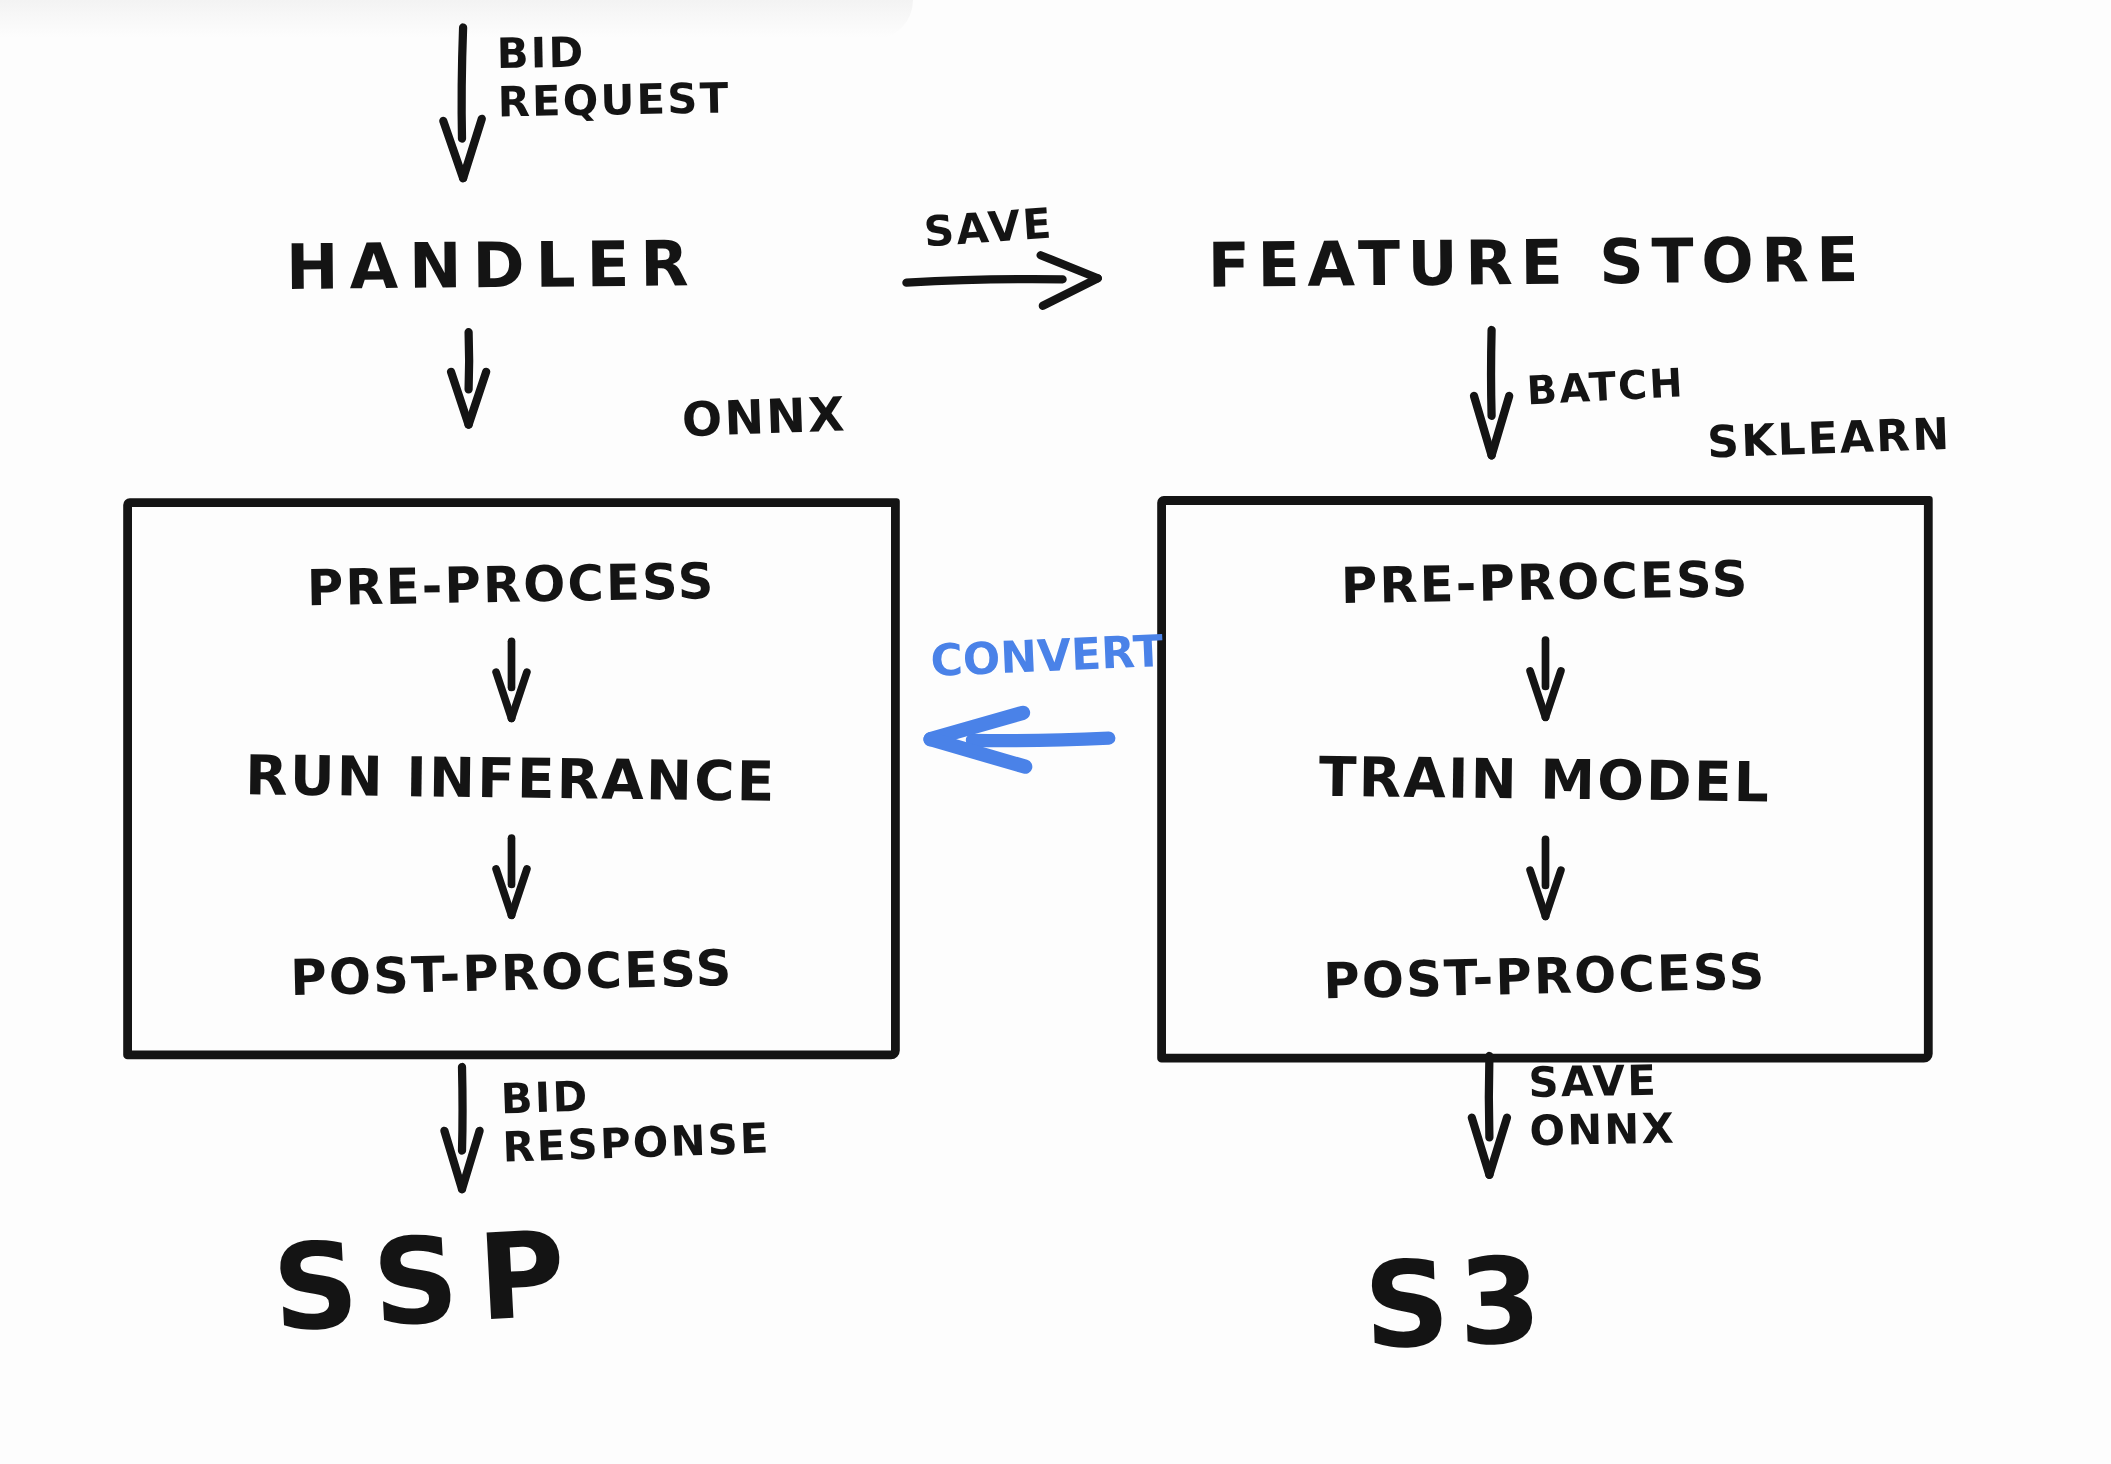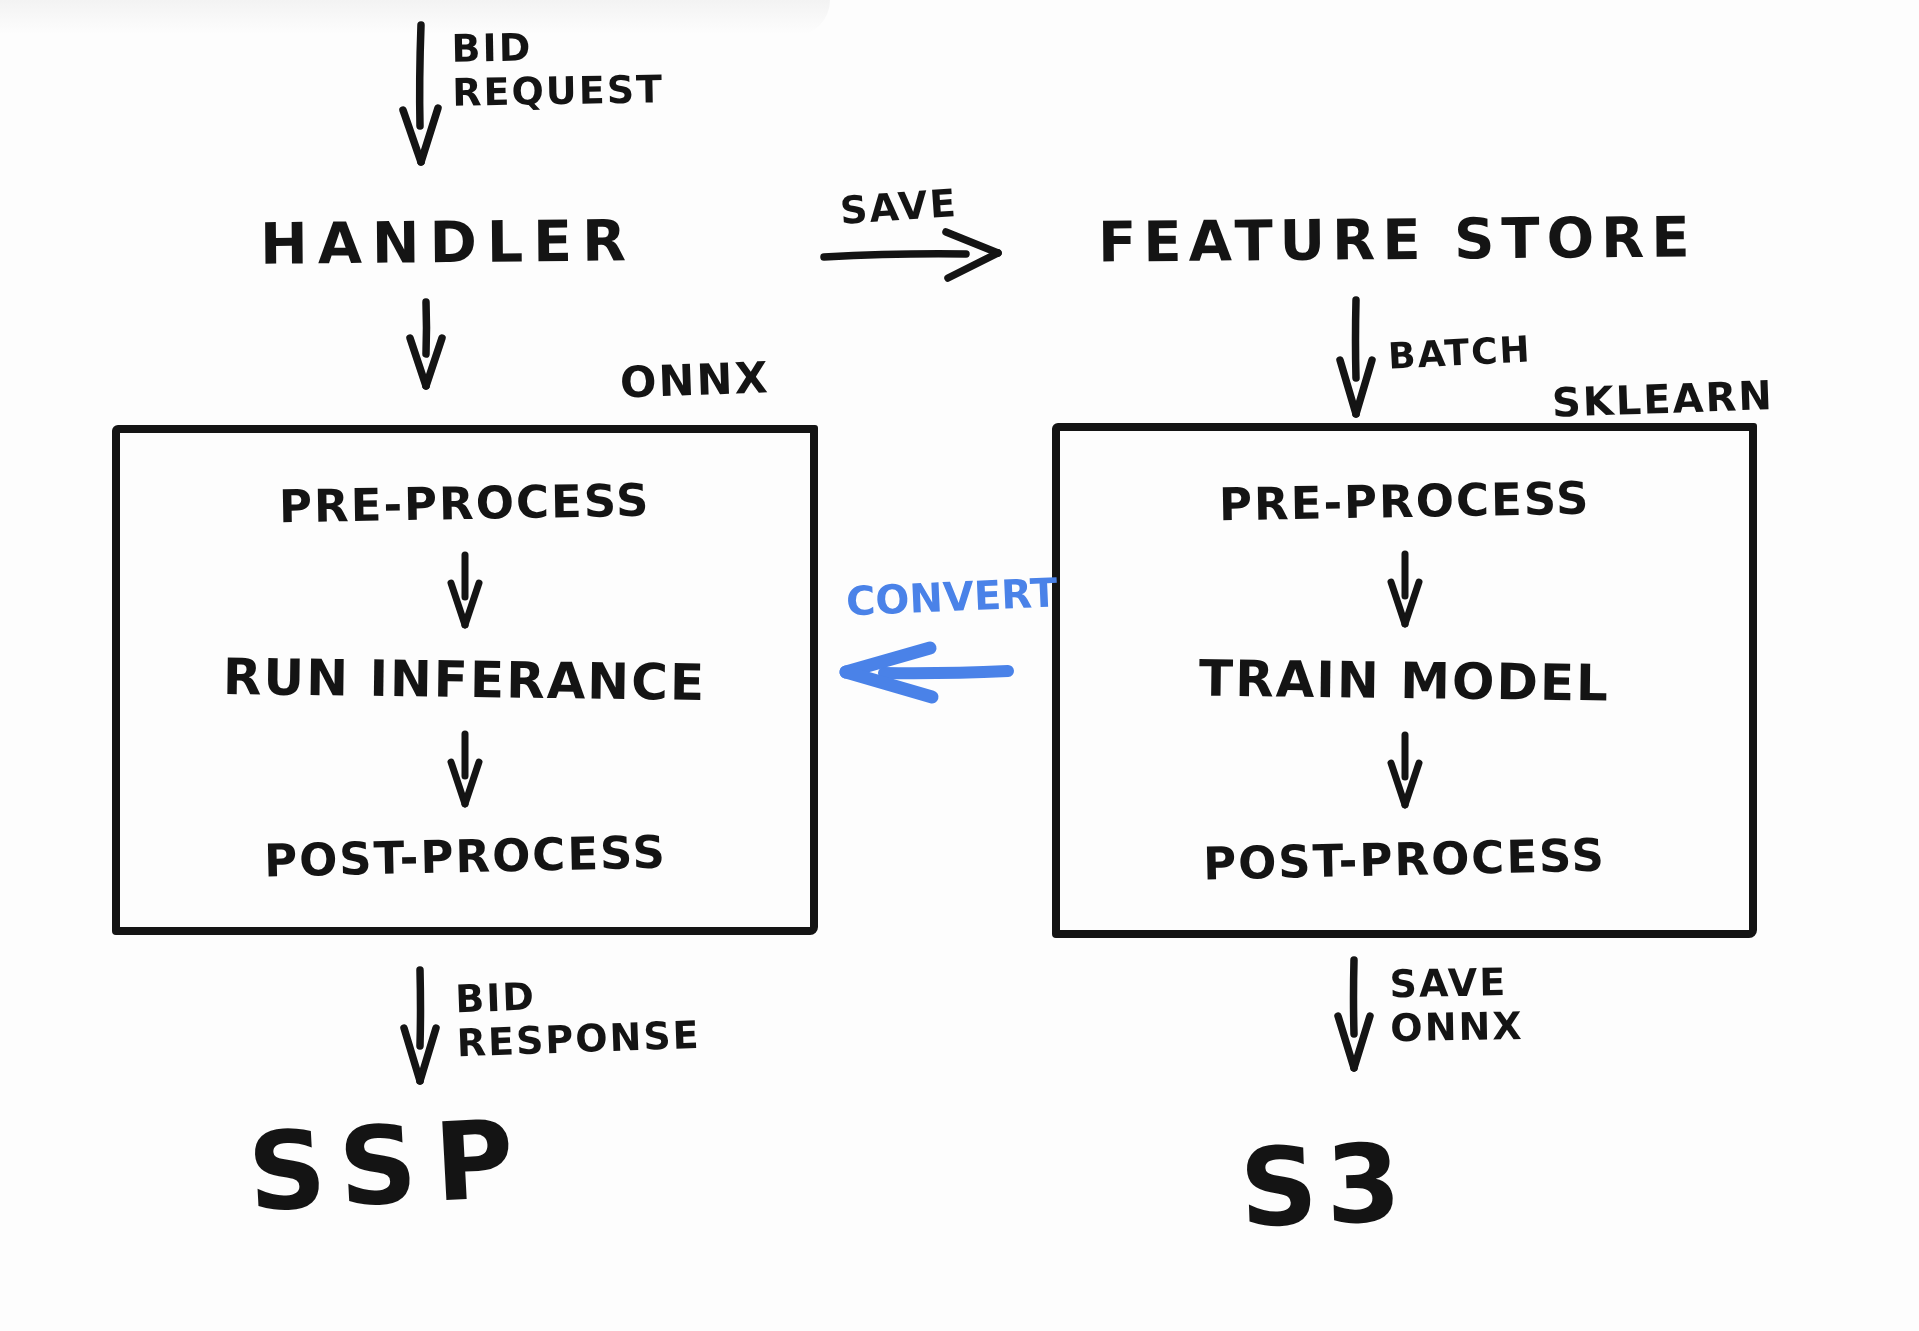--- a/index.html
+++ b/index.html
@@ -39,20 +39,21 @@
   
   .node-title{font-size:57px;letter-spacing:10px;}
   
   .flow-box{
     position:absolute;
     border:8px solid var(--ink);
     border-radius:6px 3px 8px 4px;
     display:flex;flex-direction:column;
     align-items:center;justify-content:space-between;
     padding:44px 8px 44px;
+    margin-top:28px;
   }
   .flow-box .step{font-size:45px;font-weight:bold;letter-spacing:2px;white-space:nowrap;}
   .flow-box .step.big{font-size:50px;}
   .tag{font-size:43px;font-weight:bold;letter-spacing:2px;}
   .endpoint{font-size:108px;font-weight:bold;}
   
   .bid-request-arrow{left:392px;top:20px;}
   .bid-request-label{left:452px;top:26px;transform:rotate(-1deg);}
   .handler-node{left:260px;top:210px;transform:rotate(-0.5deg);}
   .save-label{left:840px;top:186px;transform:rotate(-4deg);}

